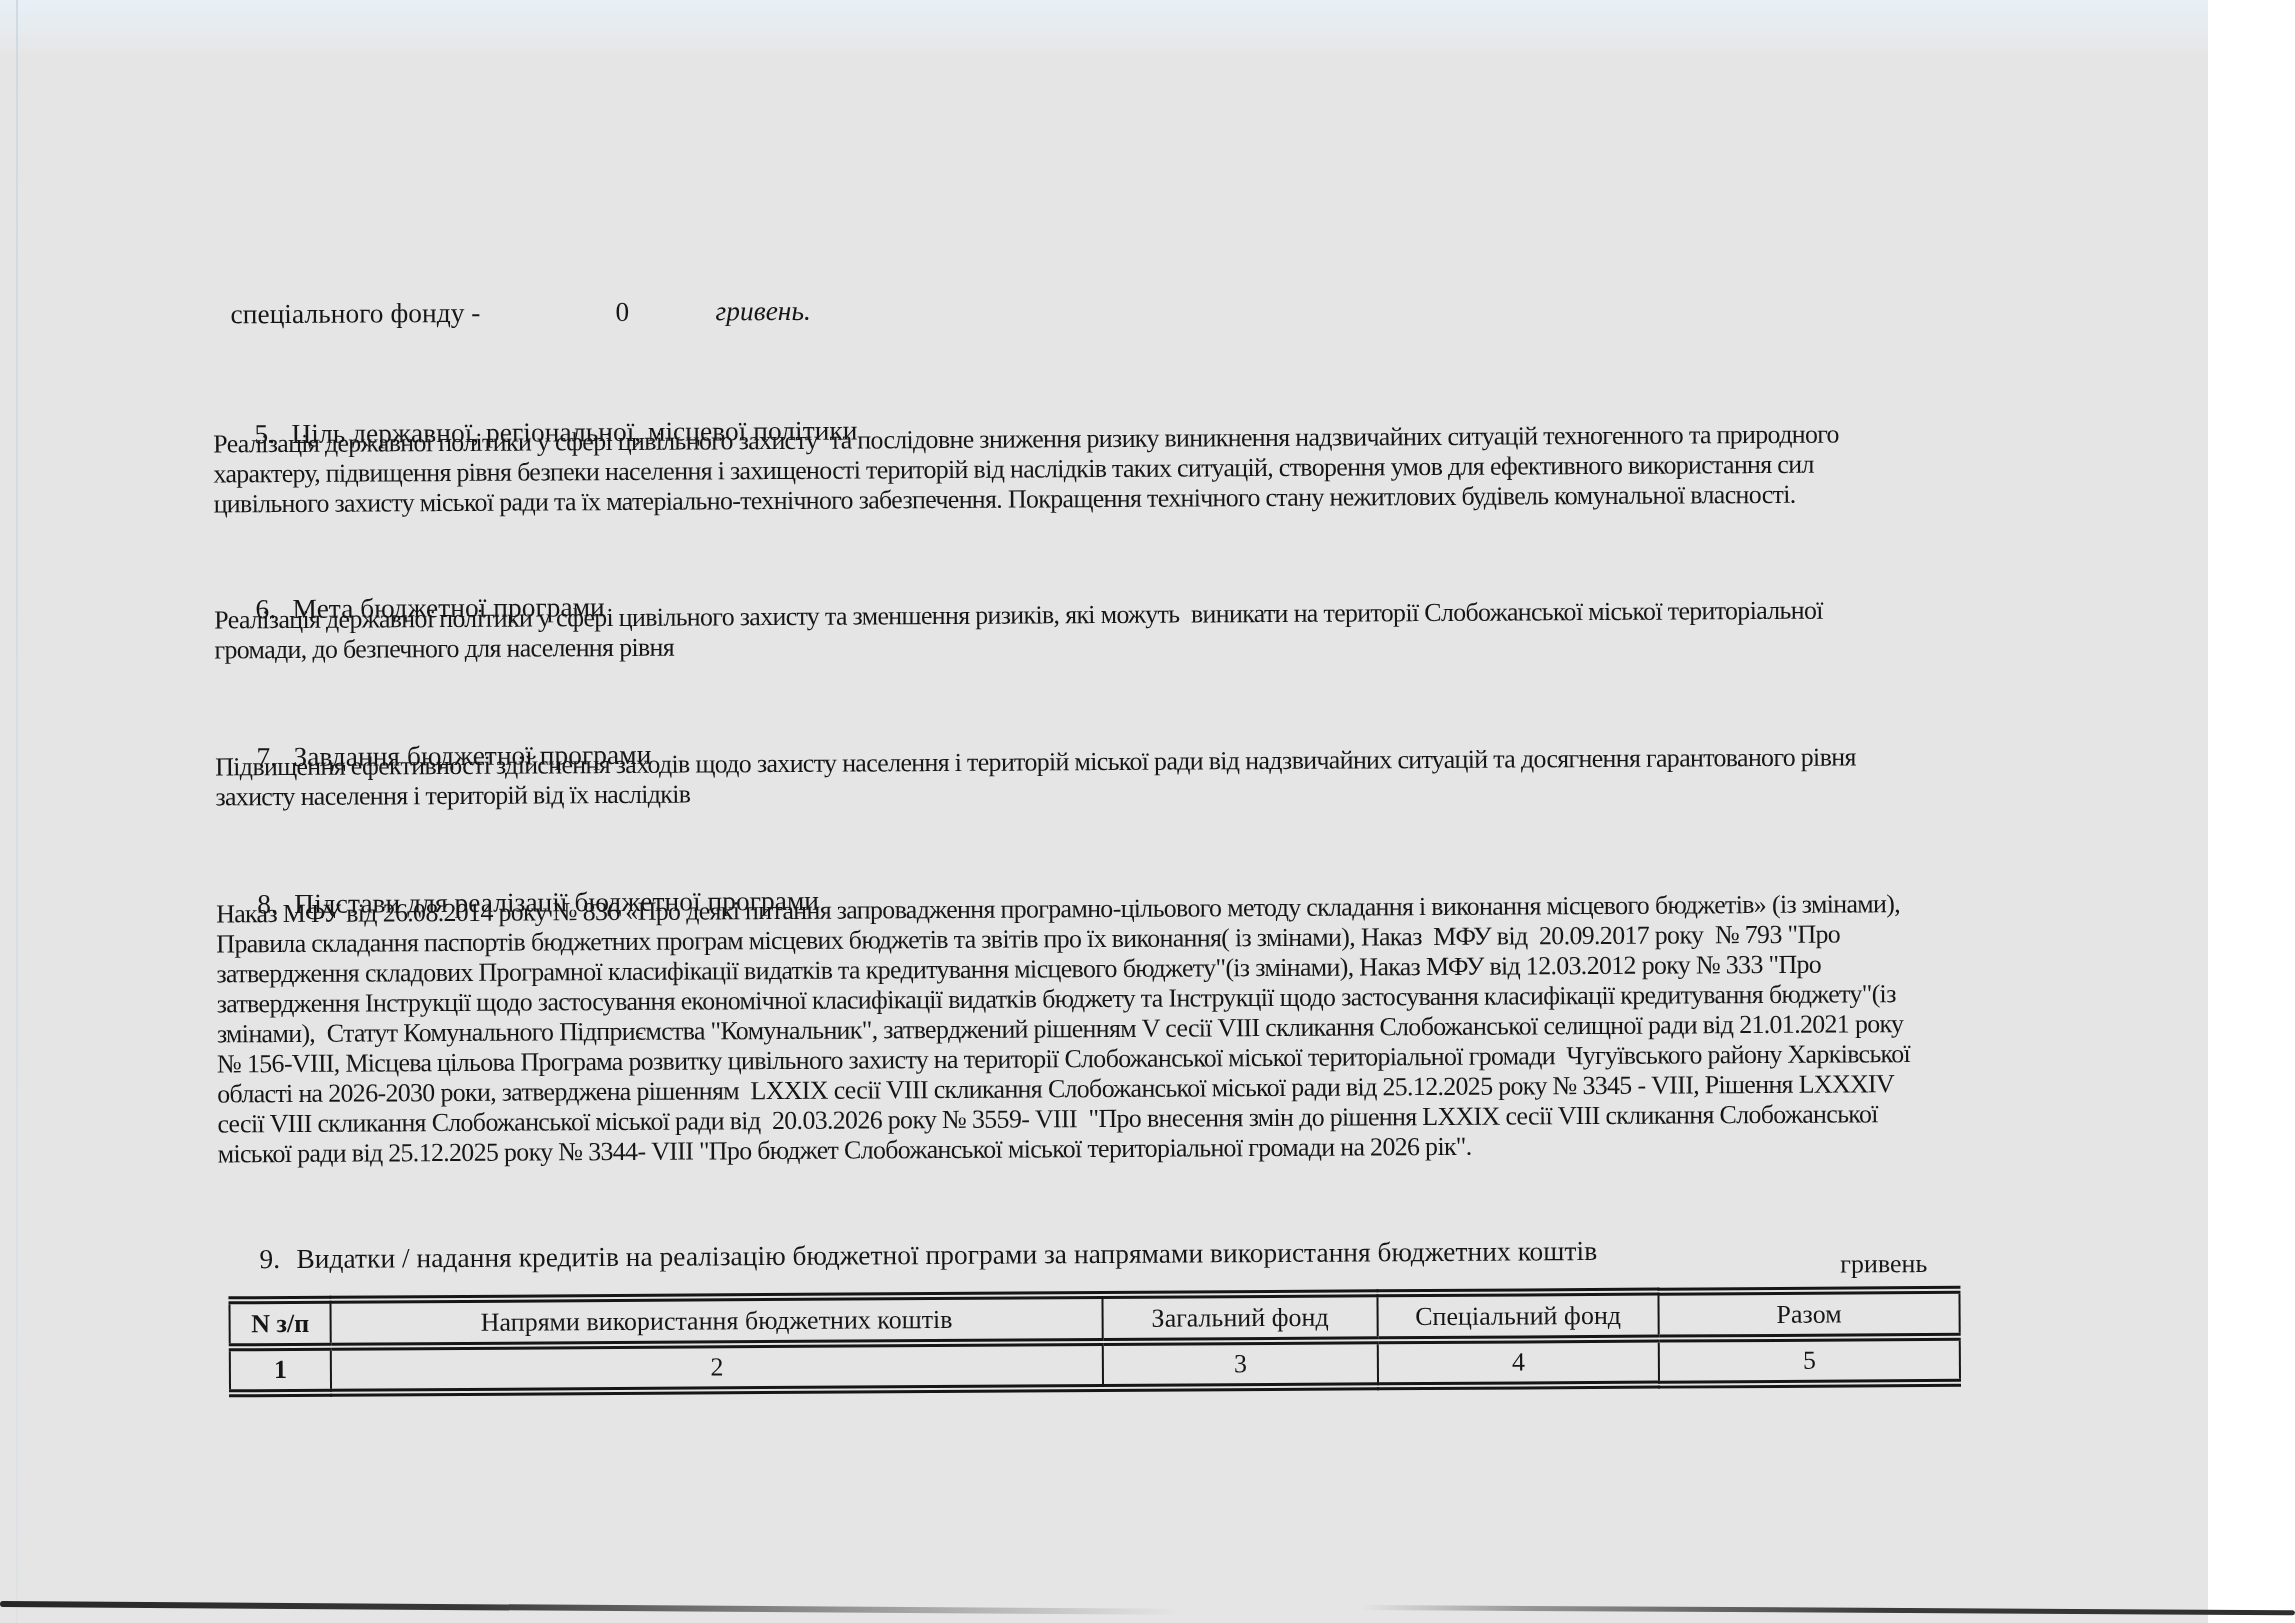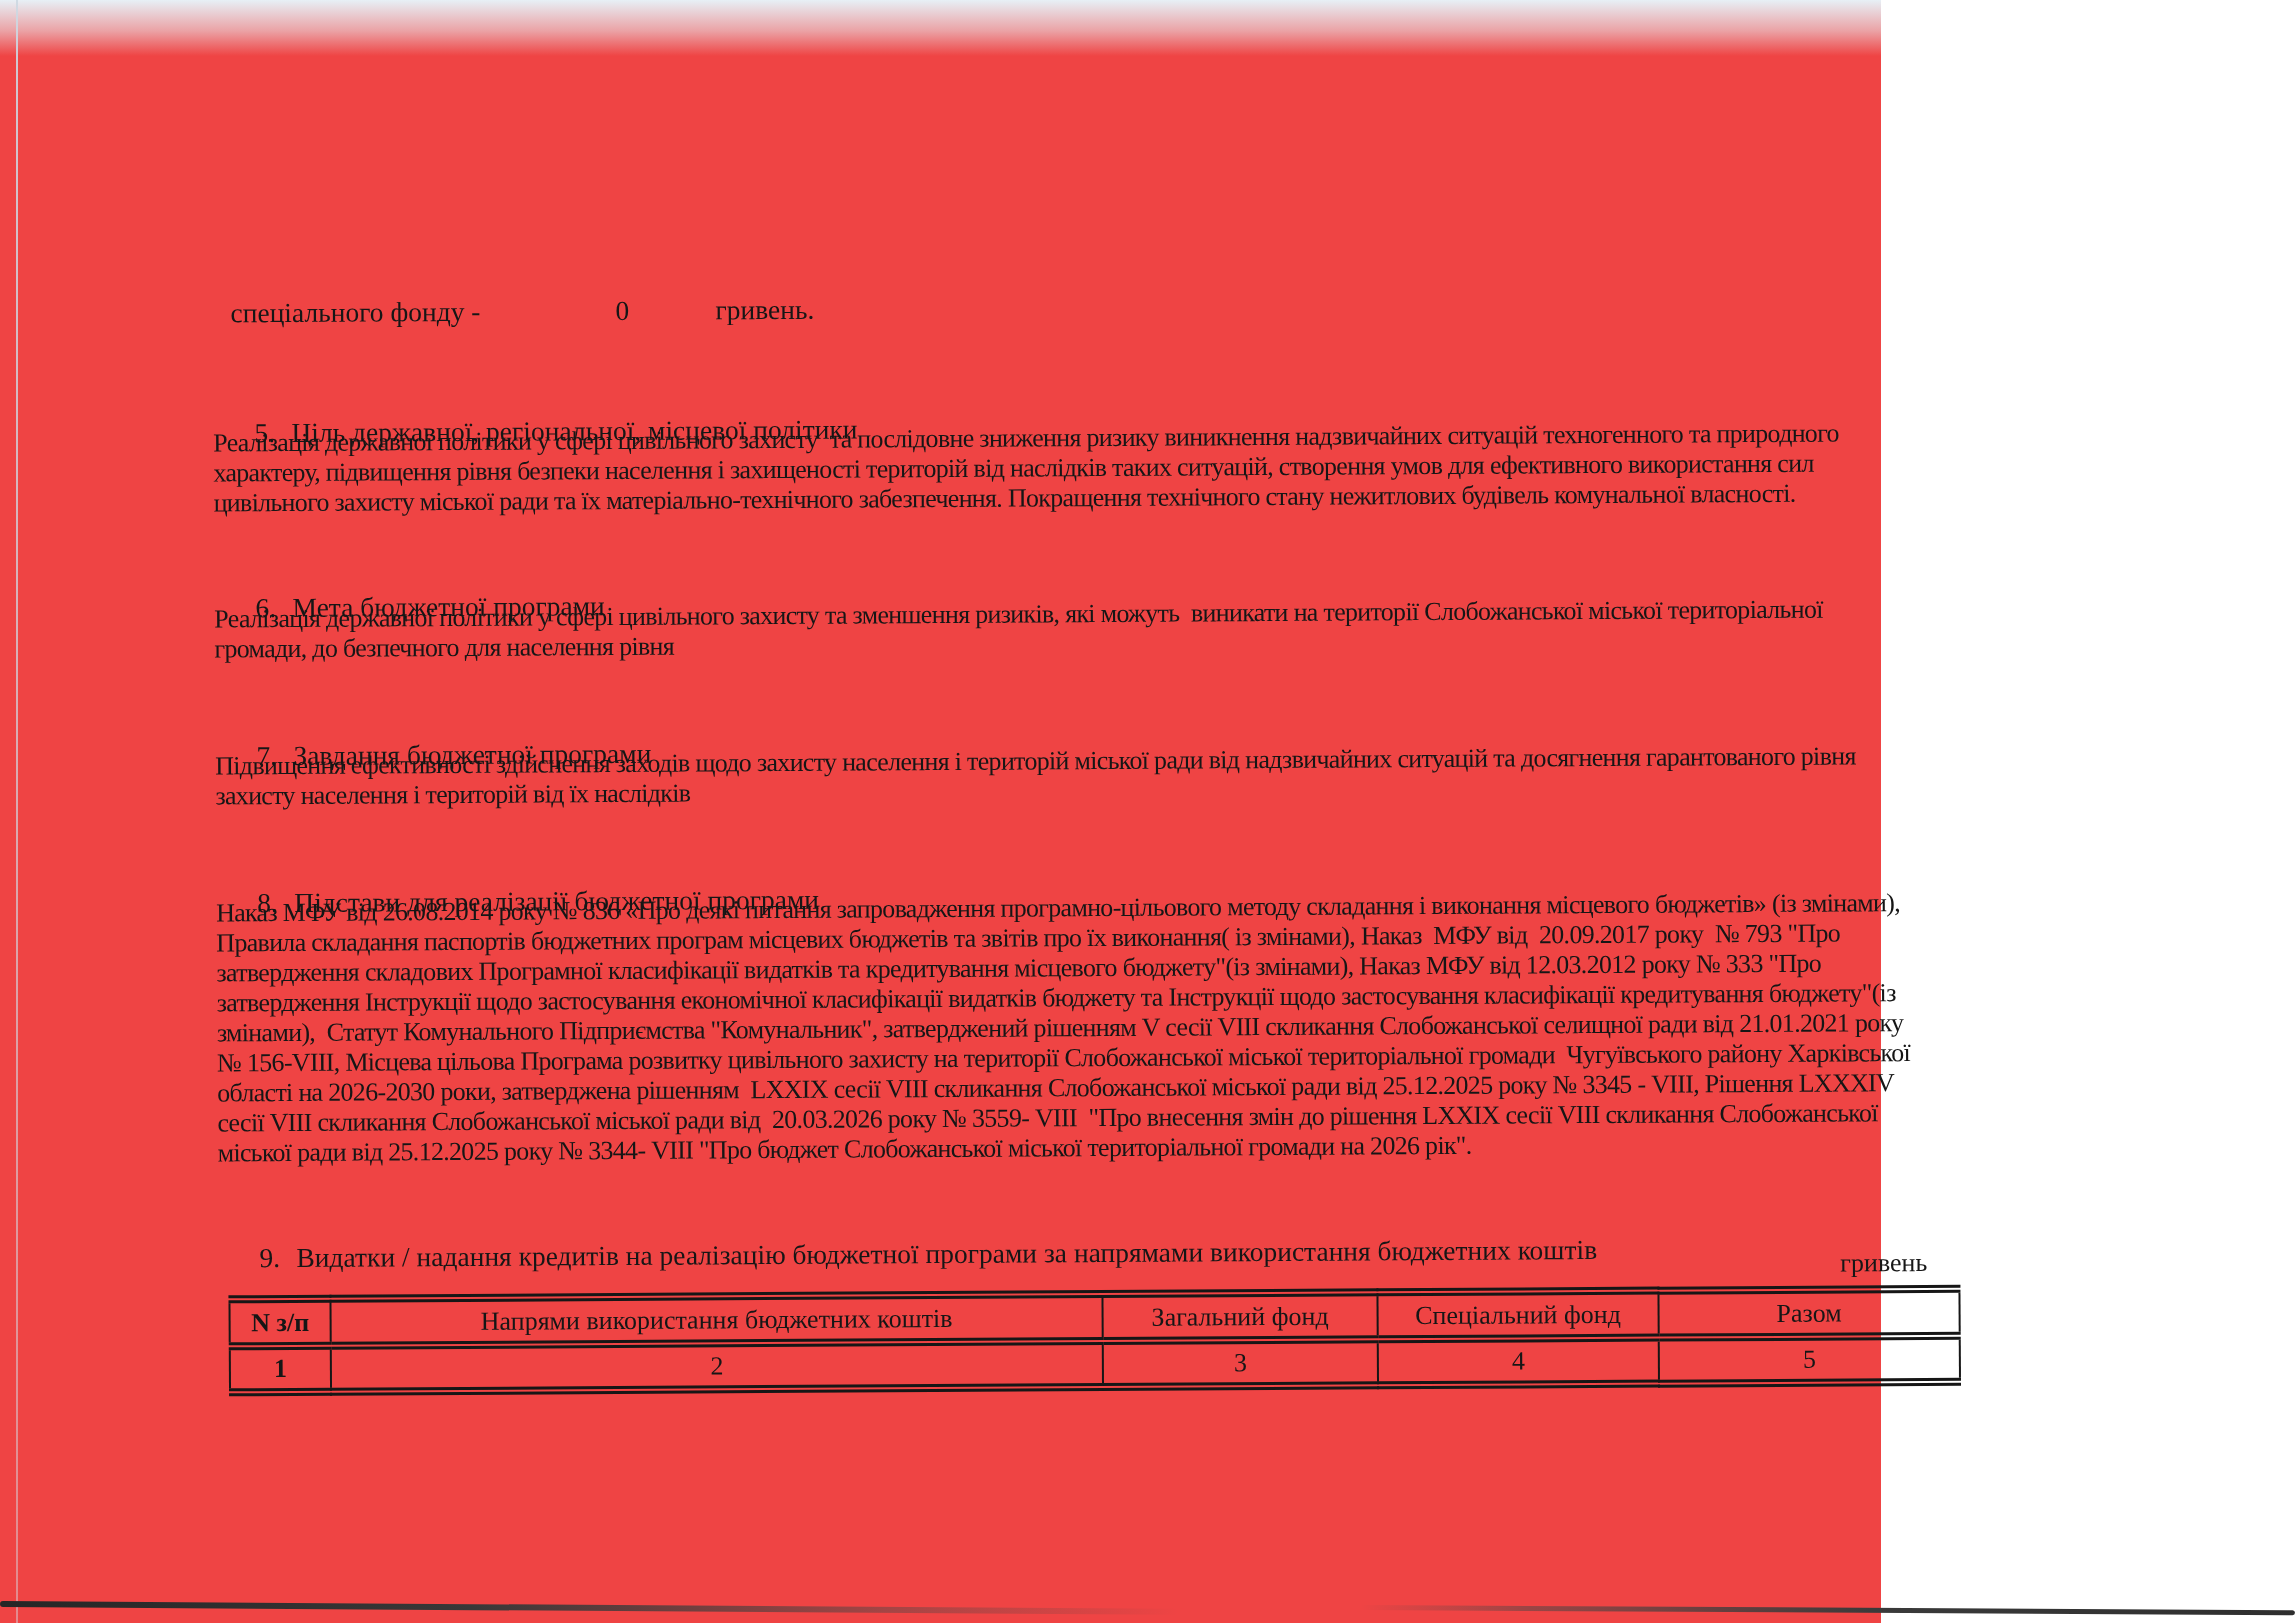--- a/index.html
+++ b/index.html
@@ -1,38 +1,38 @@
 <!DOCTYPE html>
 <html style="font-size:10.5px"><head>
 <meta charset="utf-8">
 <style>
   html,body{margin:0;padding:0;}
   body{width:2295px;height:1623px;background:#ffffff;overflow:hidden;}
   .page{
-    position:relative;width:1881px;height:1623px;
-    background:#ef4444;
+    position:relative;width:2208px;height:1623px;
+    background:#e5e5e5;
     font-family:"Liberation Serif","DejaVu Serif",serif;
     color:#161616;
   }
   .scan-top-band{
     position:absolute;left:0;top:0;width:100%;height:56px;
     background:linear-gradient(to bottom,#e7f0f6 0%,rgba(231,240,246,.55) 55%,rgba(231,240,246,0) 100%);
   }
   .scan-left-line{
     position:absolute;left:15.7px;top:0;width:2px;height:100%;
     background:linear-gradient(to bottom,rgba(205,216,226,.9),rgba(214,223,231,.45));
   }
   .content{
     position:absolute;left:0;top:0;width:100%;height:100%;
     transform:rotate(-0.35deg);transform-origin:50% 55%;
   }
   .fund-line{position:absolute;top:293px;left:0;width:100%;height:33px;font-size:27.5px;}
   .fund-label{position:absolute;left:234px;white-space:pre;}
   .fund-value{position:absolute;left:619px;}
-  .fund-unit{position:absolute;left:719px;white-space:pre;}
+  .fund-unit{position:absolute;left:719px;white-space:pre;font-style:italic;}
   .heading{position:absolute;left:216px;font-size:27.5px;white-space:pre;}
   .heading .num{display:inline-block;min-width:37px;}
   .para{position:absolute;left:216px;}
   .pline{
     font-size:26px;line-height:30px;height:30px;
     letter-spacing:-0.7px;white-space:pre;
   }
   .currency{
     position:absolute;top:1254px;left:1735px;width:190px;
     text-align:right;font-size:26px;

